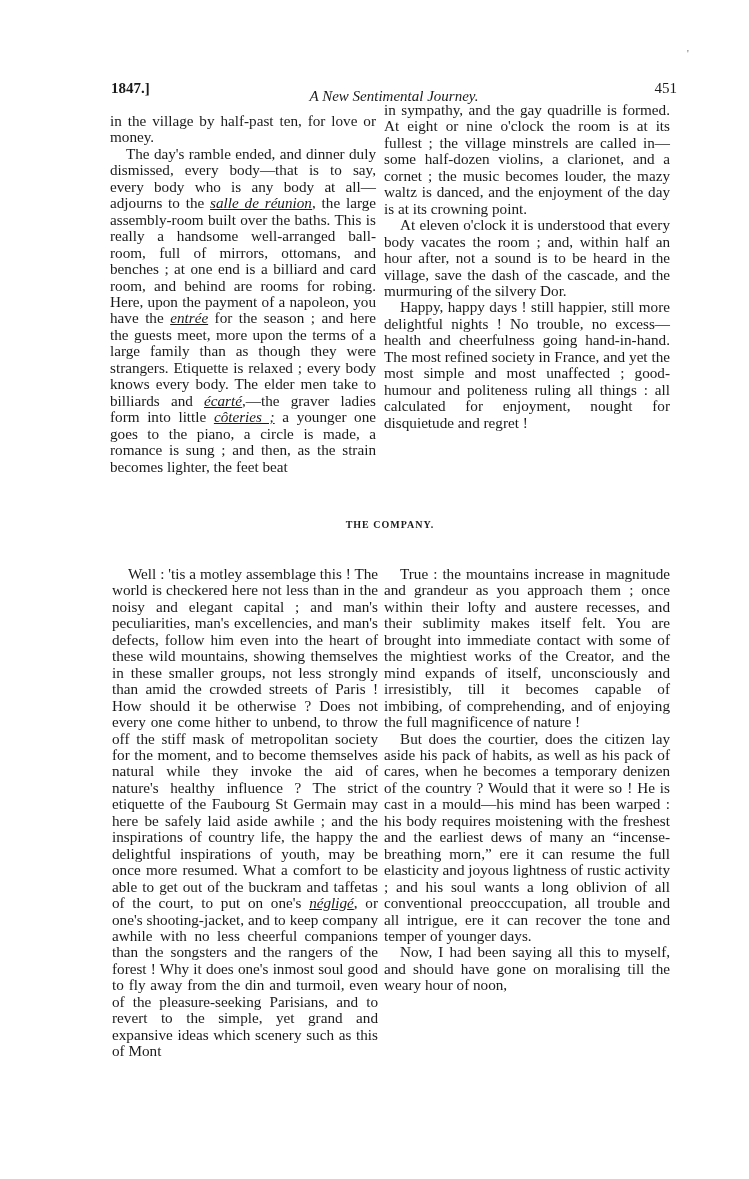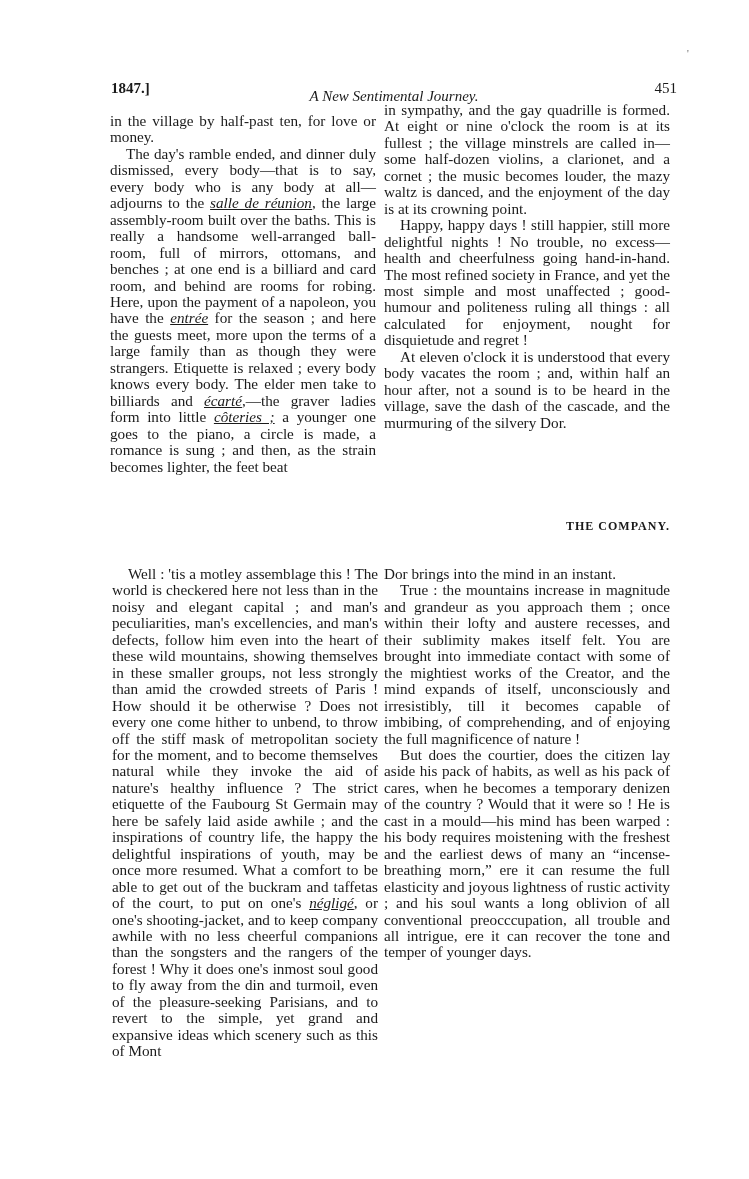--- a/index.html
+++ b/index.html
@@ -65,22 +65,22 @@
   }
   .col-left-top { left: 110px; top: 105px; width: 266px; }
   .col-right-top { left: 384px; top: 94px; width: 286px; }
   .col-left-bottom { left: 112px; top: 558px; width: 266px; }
   .col-right-bottom { left: 384px; top: 558px; width: 286px; }
   .section-heading {
     position: absolute;
     left: 110px;
     width: 560px;
     top: 519px;
-    text-align: right;
-    font-size: 12px;
+    text-align: center;
+    font-size: 10px;
     letter-spacing: 1px;
     font-weight: bold;
   }
   em { font-style: italic; text-decoration: underline; }
 </style>
 </head>
 <body>
 
 <div class="stray-mark">'</div>
 
@@ -89,26 +89,26 @@
   <span class="rh-title">A New Sentimental Journey.</span>
   <span class="rh-page">451</span>
 </header>
 
 <div class="col col-left-top">
     <p class="no-indent"><span>in the village by half-past ten, for love or money.</span></p>
     <p><span>The day's ramble ended, and dinner duly dismissed, every body—that is to say, every body who is any body at all—adjourns to the </span><em>salle de réunion</em><span>, the large assembly-room built over the baths. This is really a handsome well-arranged ball-room, full of mirrors, ottomans, and benches ; at one end is a billiard and card room, and behind are rooms for robing. Here, upon the payment of a napoleon, you have the </span><em>entrée</em><span> for the season ; and here the guests meet, more upon the terms of a large family than as though they were strangers. Etiquette is relaxed ; every body knows every body. The elder men take to billiards and </span><em>écarté</em><span>,—the graver ladies form into little </span><em>côteries ;</em><span> a younger one goes to the piano, a circle is made, a romance is sung ; and then, as the strain becomes lighter, the feet beat</span></p>
   </div>
 <div class="col col-right-top">
     <p class="no-indent"><span>in sympathy, and the gay quadrille is formed. At eight or nine o'clock the room is at its fullest ; the village minstrels are called in—some half-dozen violins, a clarionet, and a cornet ; the music becomes louder, the mazy waltz is danced, and the enjoyment of the day is at its crowning point.</span></p>
+    <p><span>At eleven o'clock it is understood that every body vacates the room ; and, within half an hour after, not a sound is to be heard in the village, save the dash of the cascade, and the murmuring of the silvery Dor.</span></p>
     <p><span>Happy, happy days ! still happier, still more delightful nights ! No trouble, no excess—health and cheerfulness going hand-in-hand. The most refined society in France, and yet the most simple and most unaffected ; good-humour and politeness ruling all things : all calculated for enjoyment, nought for disquietude and regret !</span></p>
-    <p><span>At eleven o'clock it is understood that every body vacates the room ; and, within half an hour after, not a sound is to be heard in the village, save the dash of the cascade, and the murmuring of the silvery Dor.</span></p>
   </div>
 
 <div class="section-heading">THE COMPANY.</div>
 
 <div class="col col-left-bottom">
     <p><span>Well : 'tis a motley assemblage this ! The world is checkered here not less than in the noisy and elegant capital ; and man's peculiarities, man's excellencies, and man's defects, follow him even into the heart of these wild mountains, showing themselves in these smaller groups, not less strongly than amid the crowded streets of Paris ! How should it be otherwise ? Does not every one come hither to unbend, to throw off the stiff mask of metropolitan society for the moment, and to become themselves natural while they invoke the aid of nature's healthy influence ? The strict etiquette of the Faubourg St Germain may here be safely laid aside awhile ; and the inspirations of country life, the happy the delightful inspirations of youth, may be once more resumed. What a comfort to be able to get out of the buckram and taffetas of the court, to put on one's </span><em>négligé</em><span>, or one's shooting-jacket, and to keep company awhile with no less cheerful companions than the songsters and the rangers of the forest ! Why it does one's inmost soul good to fly away from the din and turmoil, even of the pleasure-seeking Parisians, and to revert to the simple, yet grand and expansive ideas which scenery such as this of Mont</span></p>
   </div>
 <div class="col col-right-bottom">
-    <p class="no-indent"><span>Dor brings into the mind in an instant.</span></p>
     <p><span>True : the mountains increase in magnitude and grandeur as you approach them ; once within their lofty and austere recesses, and their sublimity makes itself felt. You are brought into immediate contact with some of the mightiest works of the Creator, and the mind expands of itself, unconsciously and irresistibly, till it becomes capable of imbibing, of comprehending, and of enjoying the full magnificence of nature !</span></p>
     <p><span>But does the courtier, does the citizen lay aside his pack of habits, as well as his pack of cares, when he becomes a temporary denizen of the country ? Would that it were so ! He is cast in a mould—his mind has been warped : his body requires moistening with the freshest and the earliest dews of many an “incense-breathing morn,” ere it can resume the full elasticity and joyous lightness of rustic activity ; and his soul wants a long oblivion of all conventional preocccupation, all trouble and all intrigue, ere it can recover the tone and temper of younger days.</span></p>
+    <p><span>Now, I had been saying all this to myself, and should have gone on moralising till the weary hour of noon,</span></p>
   </div>
 
 </body></html>

